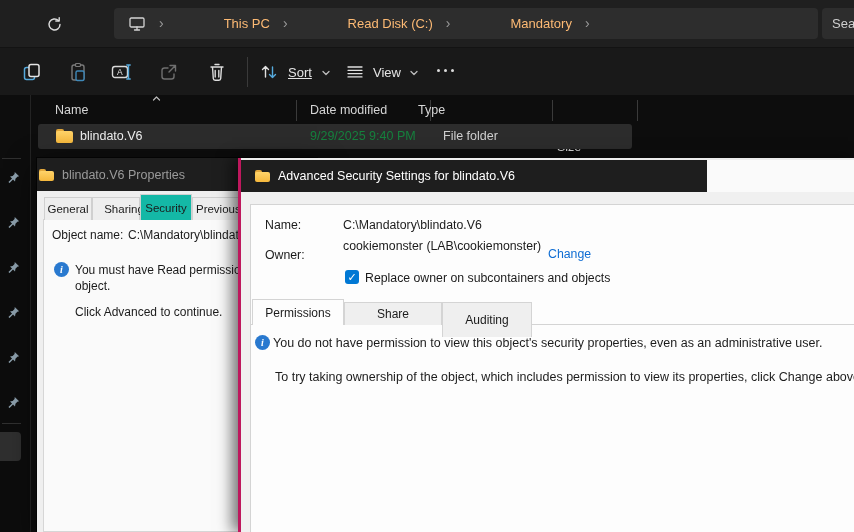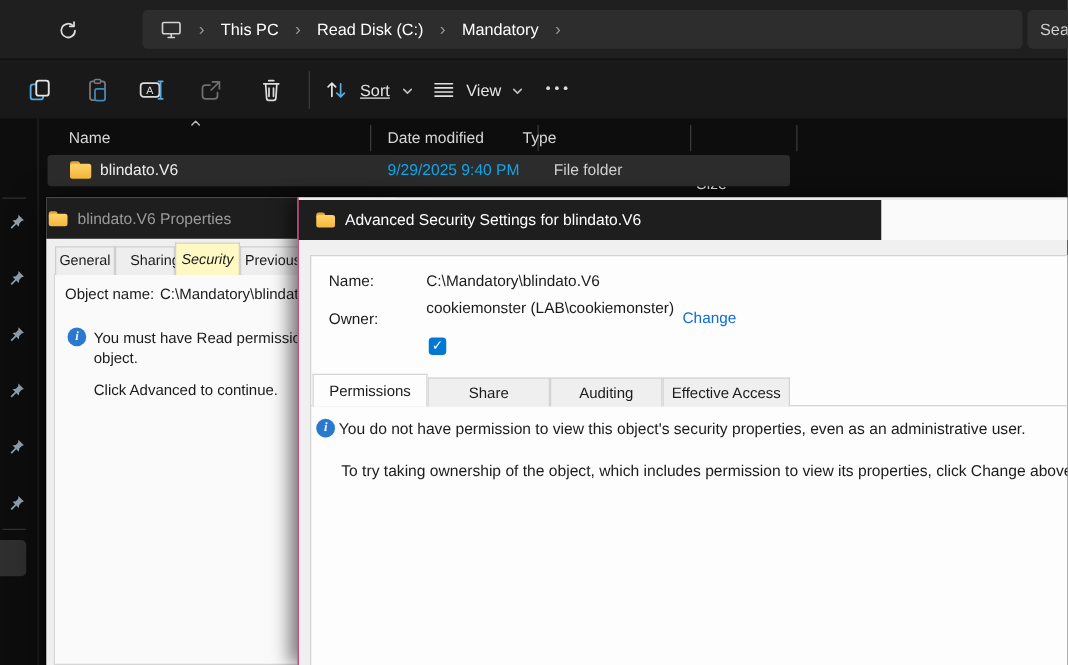--- a/index.html
+++ b/index.html
@@ -9,21 +9,21 @@
     background:#0d0d0d; font-family:"Liberation Sans", sans-serif;
     -webkit-font-smoothing:antialiased;
   }
   .abs { position:absolute; }
 
   
   .navbar { left:0; top:0; width:854px; height:47px; background:#1f1f1f; }
   .refresh-btn { left:42px; top:12px; width:24px; height:24px; display:flex; align-items:center; justify-content:center; border-radius:4px; }
   .addr-pill { left:114px; top:8px; width:704px; height:31px; background:#2d2d2d; border-radius:4px;
     display:flex; align-items:center; padding-left:14px; gap:13px; }
-  .crumb { color:#ffffff; font-size:13px; white-space:nowrap; }
+  .crumb { color:#fdba74; font-size:13px; white-space:nowrap;margin-left:47px; }
   .crumb-sep { color:#9a9a9a; font-size:14px; line-height:1; padding-bottom:2px; }
   .search-pill { left:822px; top:8px; width:90px; height:31px; background:#2d2d2d; border-radius:4px;
     display:flex; align-items:center; padding-left:10px; color:#cfcfcf; font-size:13px; }
 
   
   .toolbar { left:0; top:47px; width:854px; height:48px; background:#191919; border-top:1px solid #131313; }
   .tb-btn { position:absolute; top:58px; width:28px; height:28px; display:flex; align-items:center; justify-content:center; border-radius:4px; }
   .tb-sep { position:absolute; left:247px; top:57px; width:1px; height:30px; background:#3a3a3a; }
   .tb-label { position:absolute; top:65px; color:#e4e4e4; font-size:13px; }
   .chev { display:inline-block; }
@@ -56,26 +56,26 @@
     font-family:"Liberation Serif", serif; }
 
   
   .props { left:37px; top:158px; width:280px; height:374px; background:#efefef; z-index:5;
     box-shadow:0 10px 28px rgba(0,0,0,.6), 0 0 0 1px #050505; }
   .props-titlebar { left:0; top:0; width:100%; height:33px; background:#1e1e1e; display:flex; align-items:center; padding-left:2px; gap:8px; }
   .props-title { color:#9b9b9b; }
   .props-page { left:6px; top:61px; width:274px; height:313px; background:#fafafa; border:1px solid #d6d6d6; }
   .ltab { position:absolute; font-size:11.5px; color:#1b1b1b; display:flex; align-items:center; justify-content:center;
     background:#eeeeee; border:1px solid #d0d0d0; border-bottom:none; }
-  .ltab.active { background:#fef9c3; z-index:2;font-style:italic; }
+  .ltab.active { background:#14b8a6; z-index:2; }
   .props-text { position:absolute; font-size:12px; color:#1b1b1b; white-space:nowrap; }
 
   
   .adv { left:238px; top:158px; width:616px; height:374px; background:#f0f0f0; z-index:10;
-    border-left:1px solid #be185d; box-shadow:-6px 0 14px rgba(0,0,0,.55); }
+    border-left:3px solid #be185d; box-shadow:-6px 0 14px rgba(0,0,0,.55); }
   .adv-topline { left:0; top:0; width:616px; height:2px; background:#ececec; }
   .adv-titlebar-dark { left:0; top:2px; width:466px; height:32px; background:#1e1e1e; display:flex; align-items:center; padding-left:14px; gap:8px; }
   .adv-titlebar-light { left:466px; top:2px; width:150px; height:32px; background:#fafafa; }
   .adv-title { color:#ffffff; }
   .adv-panel { left:9px; top:46px; width:607px; height:328px; background:#fdfdfd; border-top:1px solid #d4d4d4; border-left:1px solid #d4d4d4; }
   .adv-text { position:absolute; font-size:12.3px; color:#1b1b1b; white-space:nowrap; }
   .adv-link { color:#0f6dd3; cursor:pointer; }
   .checkbox { position:absolute; width:14px; height:14px; background:#0078d4; border-radius:3px;
     display:flex; align-items:center; justify-content:center; color:#fff; font-size:11px; line-height:1; }
   .adv-tabline { left:9px; top:166px; width:607px; height:1px; background:#d4d4d4; }
@@ -253,21 +253,21 @@
   <div class="col-sep" style="left:430px;"></div>
   <span class="col-h" style="left:418px;">Type</span>
   <div class="col-sep" style="left:552px;"></div>
   <span class="col-h" style="left:557px;margin-top:37px;">Size</span>
   <div class="col-sep" style="left:637px;"></div>
 
   
   <div class="abs file-row"></div>
   <span class="abs folder" style="left:56px;top:129px;"><span class="back"></span><span class="front"></span></span>
   <span class="cell" style="left:80px;color:#eeeeee;">blindato.V6</span>
-  <span class="cell" style="left:310px;color:#0ea5e9;text-align:center;">9/29/2025 9:40 PM</span>
+  <span class="cell" style="left:310px;color:#15803d;text-align:center;">9/29/2025 9:40 PM</span>
   <span class="cell" style="left:443px;color:#cfcfcf;">File folder</span>
 
   
   <div class="abs props">
     <div class="abs props-titlebar">
       <span class="folder" style="width:15px;height:12px;">
           <span class="back" style="width:7px;height:4px;"></span>
           <span class="front" style="width:15px;height:10px;"></span>
         </span>
       <span class="dlg-title-text props-title">blindato.V6 Properties</span>
@@ -312,33 +312,31 @@
     <div class="abs adv-panel"></div>
 
     <span class="adv-text" style="left:24px;top:60px;">Name:</span>
     <span class="adv-text" style="left:102px;top:60px;">C:\Mandatory\blindato.V6</span>
 
     <span class="adv-text" style="left:24px;top:90px;">Owner:</span>
     <span class="adv-text" style="left:102px;top:81px;">cookiemonster (LAB\cookiemonster)</span>
     <span class="adv-text adv-link" style="left:307px;top:89px;">Change</span>
 
     <span class="checkbox" style="left:104px;top:112px;">✓</span>
+    <span class="adv-text" style="left:124px;top:113px;">Replace owner on subcontainers and objects</span>
 
     <div class="abs adv-tabline"></div>
     <div class="atab" style="left:103px;top:144px;width:98px;height:23px;">
         <span>Share</span>
       </div>
     <div class="atab active" style="left:11px;top:141px;width:92px;height:26px;">
         <span>Permissions</span>
       </div>
-    <div class="atab" style="left:201px;top:144px;width:90px;height:23px;">
+    <div class="atab" style="left:201px;top:144px;width:90px;height:35px;">
         <span>Auditing</span>
-      </div>
-    <div class="atab" style="left:291px;top:144px;width:102px;height:23px;">
-        <span>Effective Access</span>
       </div>
 
     <span class="info-dot" style="position:absolute;left:14px;top:177px;">i</span>
     <span class="adv-msg" style="left:32px;top:178px;">You do not have permission to view this object's security properties, even as an administrative user.</span>
     <span class="adv-msg" style="left:34px;top:212px;">To try taking ownership of the object, which includes permission to view its properties, click Change above.</span>
   </div>
 
 </div>
 
 </body></html>

